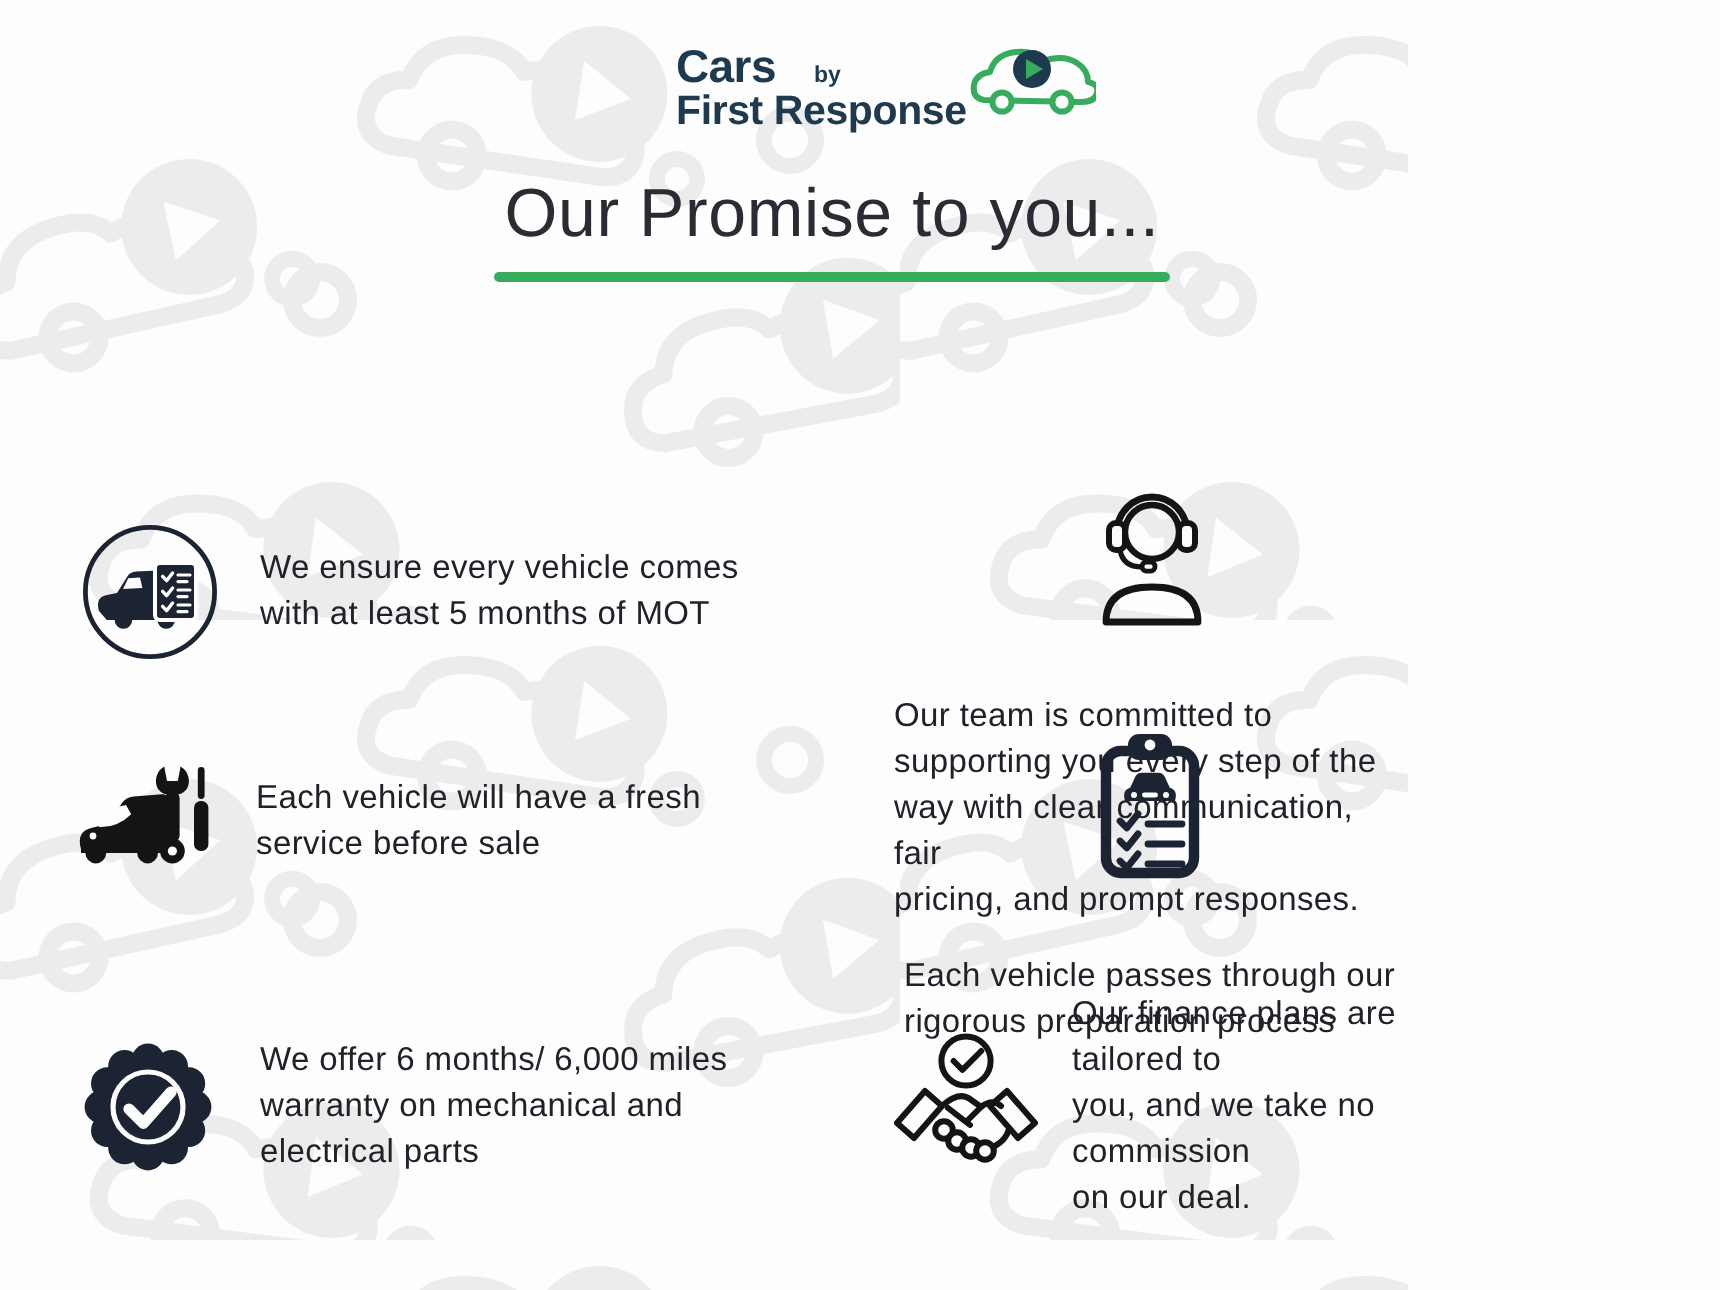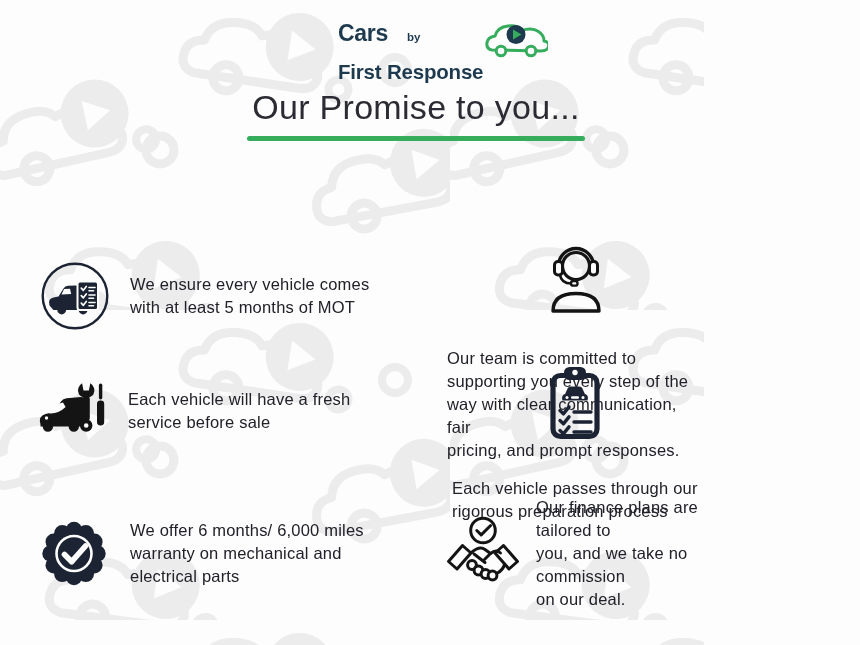--- a/index.html
+++ b/index.html
@@ -5,21 +5,21 @@
   html,body{margin:0;padding:0;}
   body{font-family:"Liberation Sans", sans-serif; background:#fdfdfd;}
   .page{position:relative;width:704px;height:645px;overflow:hidden;background:var(--bg,#fdfdfd);}
   .bg{position:absolute;inset:0;}
 
   
   .logo{position:absolute;left:338px;top:22px;display:flex;align-items:flex-start;}
   .logo-row1{display:flex;align-items:baseline;line-height:1;}
   .logo-cars{font-size:23px;font-weight:700;color:var(--navy);letter-spacing:-.3px;}
   .logo-by{font-size:11.5px;font-weight:600;color:var(--navy);margin-left:19px;}
-  .logo-fr{font-size:20.5px;font-weight:700;color:var(--navy);letter-spacing:-.2px;line-height:1.05;margin-top:16px;}
+  .logo-fr{font-size:20.5px;font-weight:700;color:var(--navy);letter-spacing:-.2px;line-height:1.05;margin-top:0;}
   .logo-car{margin-left:1px;margin-top:-3px;}
 
   
   .heading-wrap{position:absolute;left:416px;top:88px;transform:translateX(-50%);text-align:center;}
   .heading-wrap h1{margin:0;font-size:34px;font-weight:500;color:var(--heading);letter-spacing:.3px;white-space:nowrap;}
   .underline{width:338px;height:5px;border-radius:3px;background:var(--green);margin:9px auto 0;}
 
   
   .feature{position:absolute;display:flex;align-items:center;height:110px;gap:20px;}
   .f1{left:40px;top:241px;}

